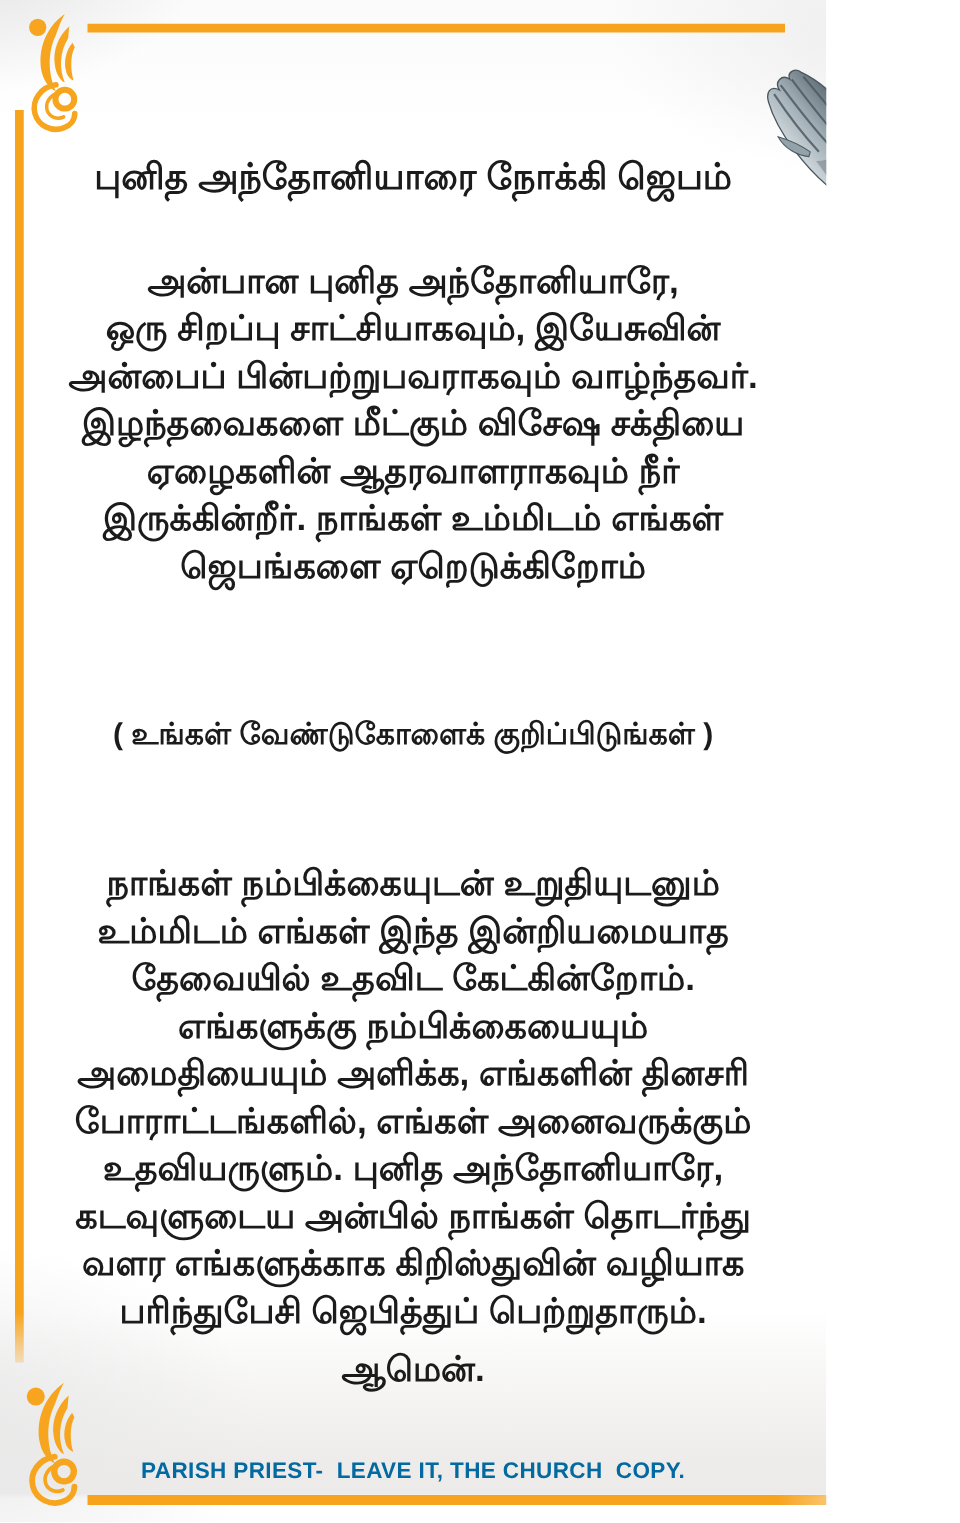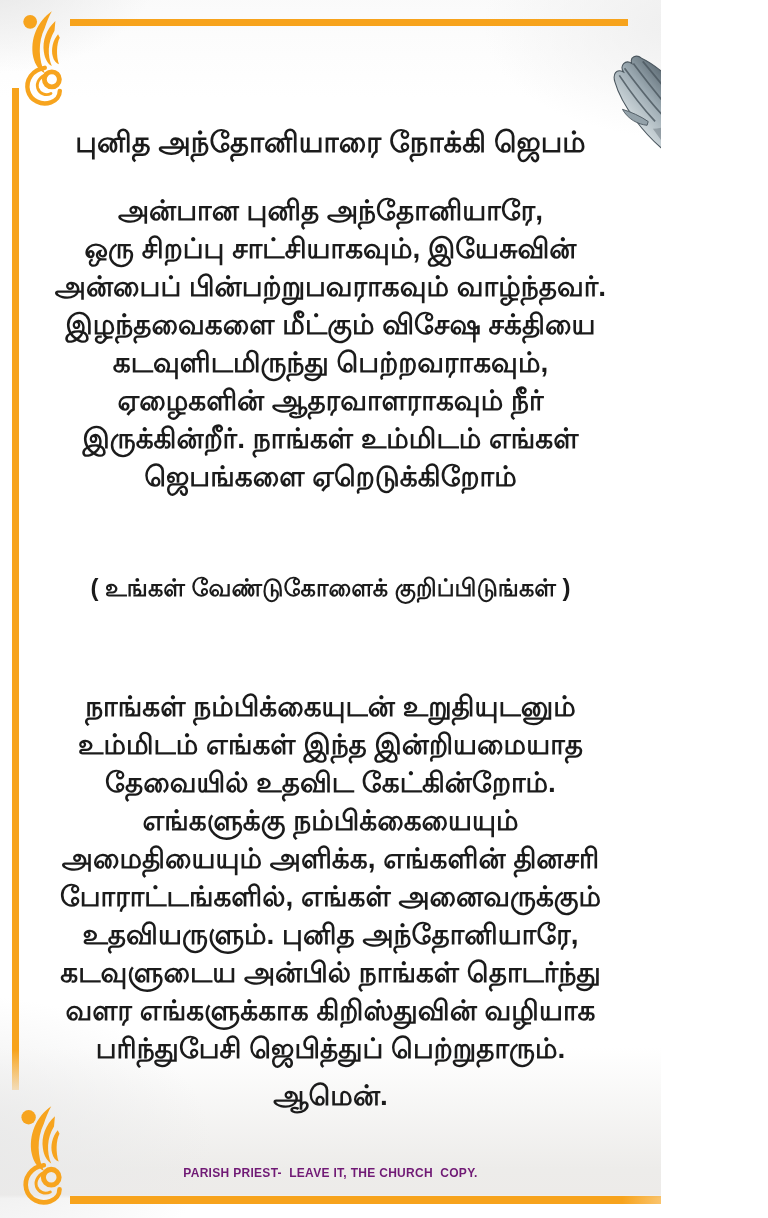--- a/index.html
+++ b/index.html
@@ -27,25 +27,25 @@
     background:linear-gradient(90deg,#F7A31C 0%,#F7A31C 86%,rgba(247,163,28,.18) 100%);}
   .fl{position:absolute;}
   .fl-tl{left:20px;top:6px;width:46px;height:106px;}
   .fl-tr{left:702px;top:8px;width:46px;height:106px;}
   .fl-bl{left:18px;top:1100px;width:48px;height:112px;}
   .fl-br{left:703px;top:1096px;width:47px;height:116px;}
   .hands{position:absolute;left:597px;top:38px;width:168px;height:205px;}
   .txt{position:absolute;left:28px;right:28px;text-align:center;}
   .title{top:126px;font-size:29px;font-weight:700;}
   .para{font-size:28px;line-height:38px;font-weight:600;}
-  .para1{top:192px;}
+  .para1{top:206px;}
   .note{top:574px;font-size:24px;font-weight:600;}
   .para2{top:688px;}
   .amen{top:1048px;font-size:28px;font-weight:600;margin-top:32px;}
-  .footer{top:1166px;font-size:12px;font-weight:600;letter-spacing:.3px;color:#701a75;white-space:pre;}
+  .footer{top:1166px;font-size:18px;font-weight:600;letter-spacing:.3px;color:#0369a1;white-space:pre;}
 </style>
 </head>
 <body>
 
 <div class="page">
   <div class="bg"></div>
 
   <svg width="0" height="0" style="position:absolute" aria-hidden="true">
     <defs>
       <g id="flourish">
@@ -115,21 +115,20 @@
     </g>
   </svg>
 
   <div class="txt title">புனித அந்தோனியாரை நோக்கி ஜெபம்</div>
 
   <div class="txt para para1">
     <div>அன்பான புனித அந்தோனியாரே,</div>
     <div>ஒரு சிறப்பு சாட்சியாகவும், இயேசுவின்</div>
     <div>அன்பைப் பின்பற்றுபவராகவும் வாழ்ந்தவர்.</div>
     <div>இழந்தவைகளை மீட்கும் விசேஷ சக்தியை</div>
-    <div>கடவுளிடமிருந்து பெற்றவராகவும்,</div>
     <div>ஏழைகளின் ஆதரவாளராகவும் நீர்</div>
     <div>இருக்கின்றீர். நாங்கள் உம்மிடம் எங்கள்</div>
     <div>ஜெபங்களை ஏறெடுக்கிறோம்</div>
   </div>
 
   <div class="txt note">( உங்கள் வேண்டுகோளைக் குறிப்பிடுங்கள் )</div>
 
   <div class="txt para para2">
     <div>நாங்கள் நம்பிக்கையுடன் உறுதியுடனும்</div>
     <div>உம்மிடம் எங்கள் இந்த இன்றியமையாத</div>

